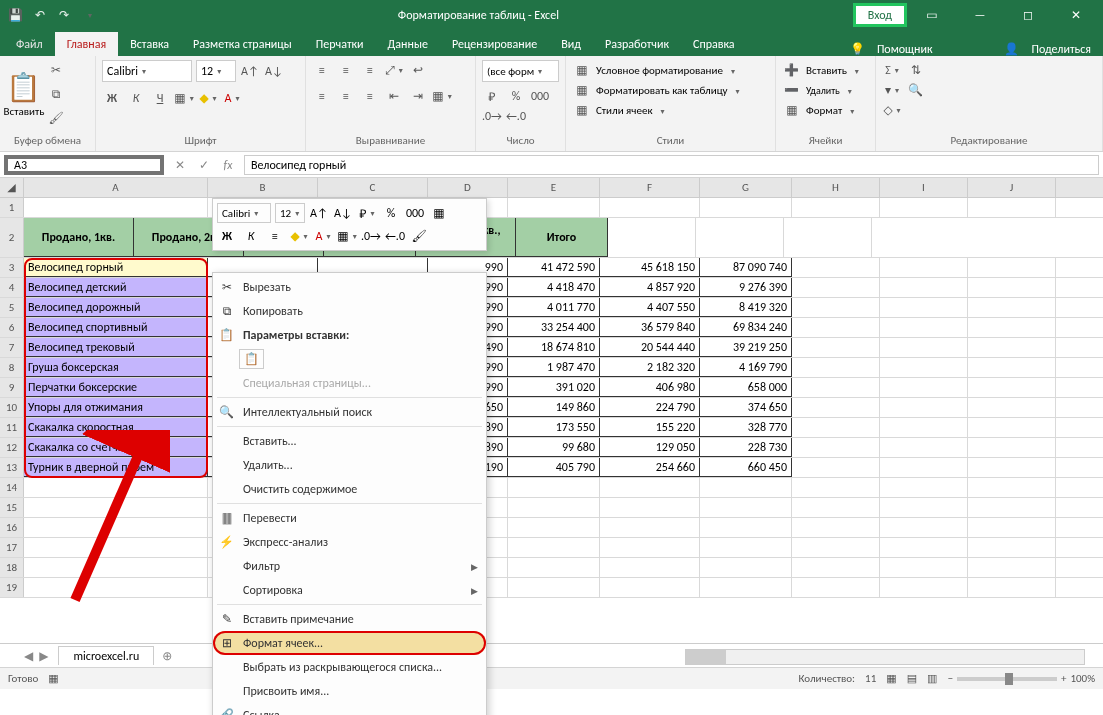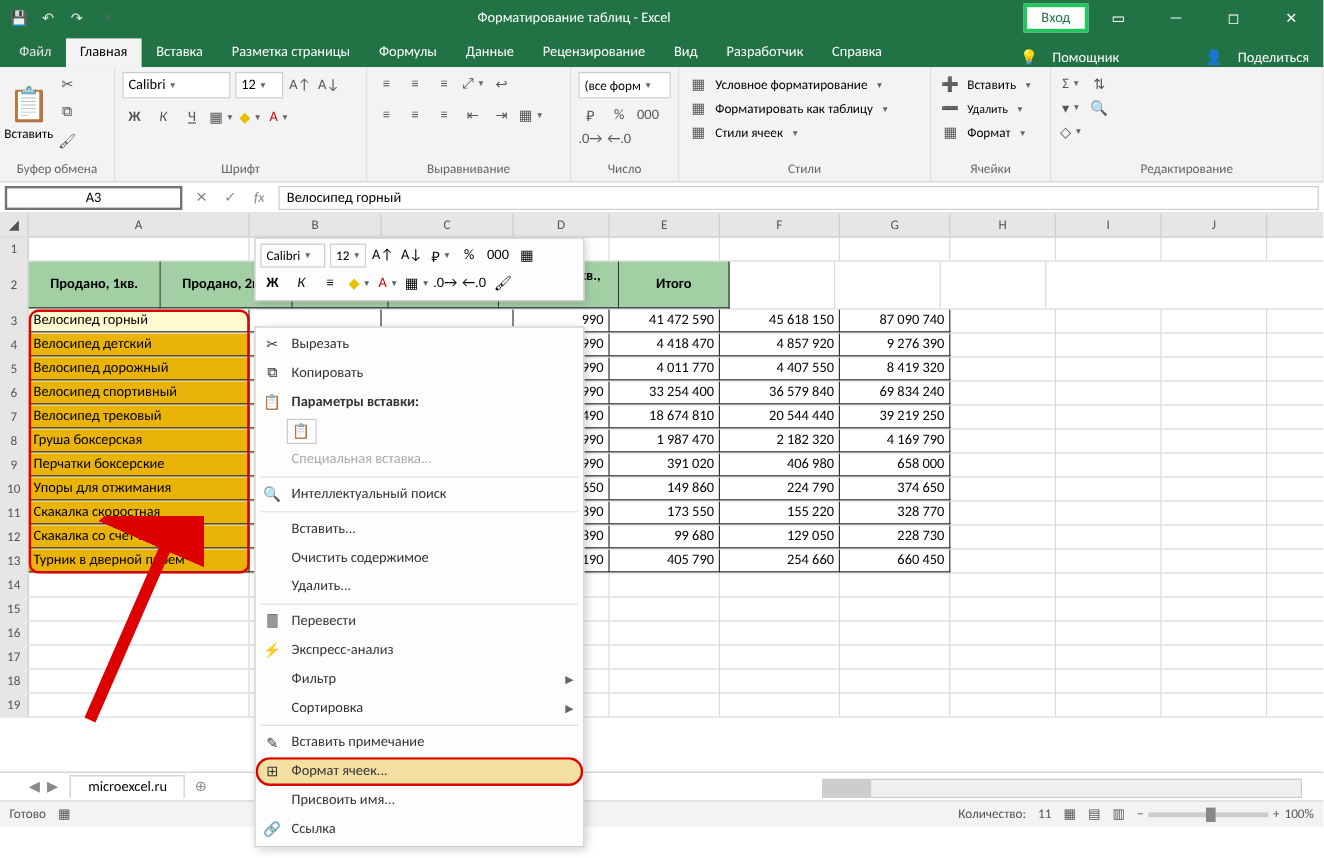--- a/index.html
+++ b/index.html
@@ -10,39 +10,39 @@
 .qat { display: flex; align-items: center; gap: 8px; padding: 0 8px; }
 .qat .q { width: 16px; height: 16px; display: flex; align-items: center; justify-content: center; opacity: .9; }
 .title-center { flex: 1; text-align: center; font-size: 12px; }
 .title-right { display: flex; align-items: center; gap: 2px; padding-right: 4px; }
 .login-box { background: #fff; color: #217346; padding: 2px 12px; font-size: 12px; border: 3px solid #22c55e; }
 .winbtn { width: 46px; height: 30px; display: flex; align-items: center; justify-content: center; color: #fff; }
 
 
 .ribbon-tabs { height: 26px; background: #217346; display: flex; align-items: flex-end; padding-left: 4px; color: #fff; }
 .rtab { padding: 5px 12px; font-size: 12px; cursor: pointer; }
-.rtab.active { background: #f3f3f3; color: #000000; }
+.rtab.active { background: #f3f3f3; color: #b91c1c; }
 .rtab.file { color: #e5e5e5; }
 .ribbon-right { margin-left: auto; display: flex; align-items: center; gap: 12px; padding-right: 12px; color: #fff; font-size: 12px; }
 .bulb { color: #fff; }
 
 
 .ribbon { height: 96px; background: #f3f3f3; border-bottom: 1px solid #d4d4d4; display: flex; }
 .rgroup { border-right: 1px solid #e0e0e0; padding: 4px 6px 2px; display: flex; flex-direction: column; }
 .rgroup .glabel { text-align: center; font-size: 11px; color: #666; margin-top: auto; padding-bottom: 2px; }
 .rrow { display: flex; align-items: center; gap: 4px; }
 .ricon { width: 20px; height: 20px; display: inline-flex; align-items: center; justify-content: center; color: #555; }
 .bigicon { width: 36px; height: 48px; display: flex; flex-direction: column; align-items: center; justify-content: center; }
 .paste { font-size: 28px; }
 .font-select { height: 22px; border: 1px solid #ccc; background: #fff; padding: 0 4px; font-size: 12px; display: inline-flex; align-items: center; }
 .ddarrow::after { content: "▾"; font-size: 8px; margin-left: 4px; color: #666; }
 
 
 .fbar { height: 26px; display: flex; align-items: center; border-bottom: 1px solid #d4d4d4; }
-.namebox { width: 148px; border: 2px solid #737373; margin: 2px 4px; height: 20px; padding: 0 6px; font-size: 12px; background:#fff;text-align:center; }
+.namebox { width: 160px; border: 4px solid #737373; margin: 2px 4px; height: 20px; padding: 0 6px; font-size: 12px; background:#fff; }
 .fbtn { width: 24px; text-align: center; color: #888; }
 .formula { flex: 1; border: 1px solid #ccc; margin: 2px 4px; height: 20px; padding: 0 6px; font-size: 12px; }
 
 
 .minitoolbar { position: absolute; left: 212px; top: 198px; width: 275px; background: #fdfdfd; border: 1px solid #ccc; box-shadow: 2px 2px 6px rgba(0,0,0,.15); padding: 4px; z-index: 50; }
 .minitoolbar .mrow { display: flex; align-items: center; gap: 4px; }
 .mbtn { width: 20px; height: 20px; display: inline-flex; align-items: center; justify-content: center; font-size: 12px; }
 .mselect { border: 1px solid #ccc; padding: 0 4px; height: 20px; font-size: 11px; display: inline-flex; align-items: center; }
 
 
@@ -52,21 +52,21 @@
 .ch { border-right: 1px solid #ccc; text-align: center; font-size: 11px; color: #555; line-height: 20px; }
 .gridrow { display: flex; height: 20px; border-bottom: 1px solid #d9d9d9; }
 .cell { border-right: 1px solid #d9d9d9; padding: 0 4px; font-size: 12px; overflow: hidden; white-space: nowrap; display: flex; align-items: center; }
 .wA { width: 184px; } .wB { width: 110px; } .wC { width: 110px; } .wD { width: 80px; }
 .wE { width: 92px; } .wF { width: 100px; } .wG { width: 92px; }
 .wH, .wI, .wJ { width: 88px; }
 .thead { background: #a3cfa5; font-weight: bold; justify-content: center; text-align:center; border-right: 1px solid #333; border-bottom: 1px solid #333 !important; }
 .thead2 { height: 40px; }
 .datacell { border-right: 1px solid #333; border-bottom: 1px solid #333; }
 .datarow .cell.datacell { justify-content: flex-end; }
-.selA { background: #eab308; }
+.selA { background: #c4b5fd; }
 .selA-first { background: #fffacd; }
 
 
 .red-arrow { position: absolute; left: 60px; top: 430px; z-index: 70; pointer-events:none; }
 
 
 .cmenu { position: absolute; left: 212px; top: 272px; width: 275px; background: #fdfdfd; border: 1px solid #ccc; box-shadow: 2px 2px 8px rgba(0,0,0,.2); z-index: 60; padding: 2px 0; }
 .citem { display: flex; align-items: center; height: 24px; padding: 0 8px 0 30px; font-size: 12px; color: #333; position: relative; }
 .citem.disabled { color: #aaa; }
 .citem .cicon { position: absolute; left: 6px; width: 16px; text-align: center; }
@@ -108,21 +108,21 @@
     <div class="winbtn">◻</div>
     <div class="winbtn">✕</div>
   </div>
 </div>
 
 <div class="ribbon-tabs">
   <div class="rtab file">Файл</div>
   <div class="rtab active">Главная</div>
   <div class="rtab">Вставка</div>
   <div class="rtab">Разметка страницы</div>
-  <div class="rtab">Формулы</div>
+  <div class="rtab">Перчатки</div>
   <div class="rtab">Данные</div>
   <div class="rtab">Рецензирование</div>
   <div class="rtab">Вид</div>
   <div class="rtab">Разработчик</div>
   <div class="rtab">Справка</div>
   <div class="ribbon-right">
     <span class="bulb">💡</span>
     <span>Помощник</span>
     <span style="margin-left:60px">👤</span>
     <span>Поделиться</span>
@@ -566,36 +566,36 @@
       <span>Копировать</span>
     </div>
     <div class="citem">
       <span class="cicon">📋</span>
       <span style="font-weight:bold">Параметры вставки:</span>
     </div>
     <div class="citem">
       <span style="margin-left:-4px;border:1px solid #ccc;padding:2px 4px">📋</span>
     </div>
     <div class="citem disabled">
-      <span>Специальная вставка...</span>
+      <span>Специальная страницы...</span>
     </div>
     <div class="csep"></div>
     <div class="citem">
       <span class="cicon">🔍</span>
       <span>Интеллектуальный поиск</span>
     </div>
     <div class="csep"></div>
     <div class="citem">
       <span>Вставить...</span>
     </div>
     <div class="citem">
+      <span>Удалить...</span>
+    </div>
+    <div class="citem">
       <span>Очистить содержимое</span>
-    </div>
-    <div class="citem">
-      <span>Удалить...</span>
     </div>
     <div class="csep"></div>
     <div class="citem">
       <span class="cicon">🀫</span>
       <span>Перевести</span>
     </div>
     <div class="citem">
       <span class="cicon">⚡</span>
       <span>Экспресс-анализ</span>
     </div>
@@ -608,20 +608,23 @@
       <span class="carrow">▶</span>
     </div>
     <div class="csep"></div>
     <div class="citem">
       <span class="cicon">✎</span>
       <span>Вставить примечание</span>
     </div>
     <div class="citem outlined hover">
       <span class="cicon">⊞</span>
       <span>Формат ячеек...</span>
+    </div>
+    <div class="citem">
+      <span>Выбрать из раскрывающегося списка...</span>
     </div>
     <div class="citem">
       <span>Присвоить имя...</span>
     </div>
     <div class="citem">
       <span class="cicon">🔗</span>
       <span>Ссылка</span>
     </div>
   </div>
 

